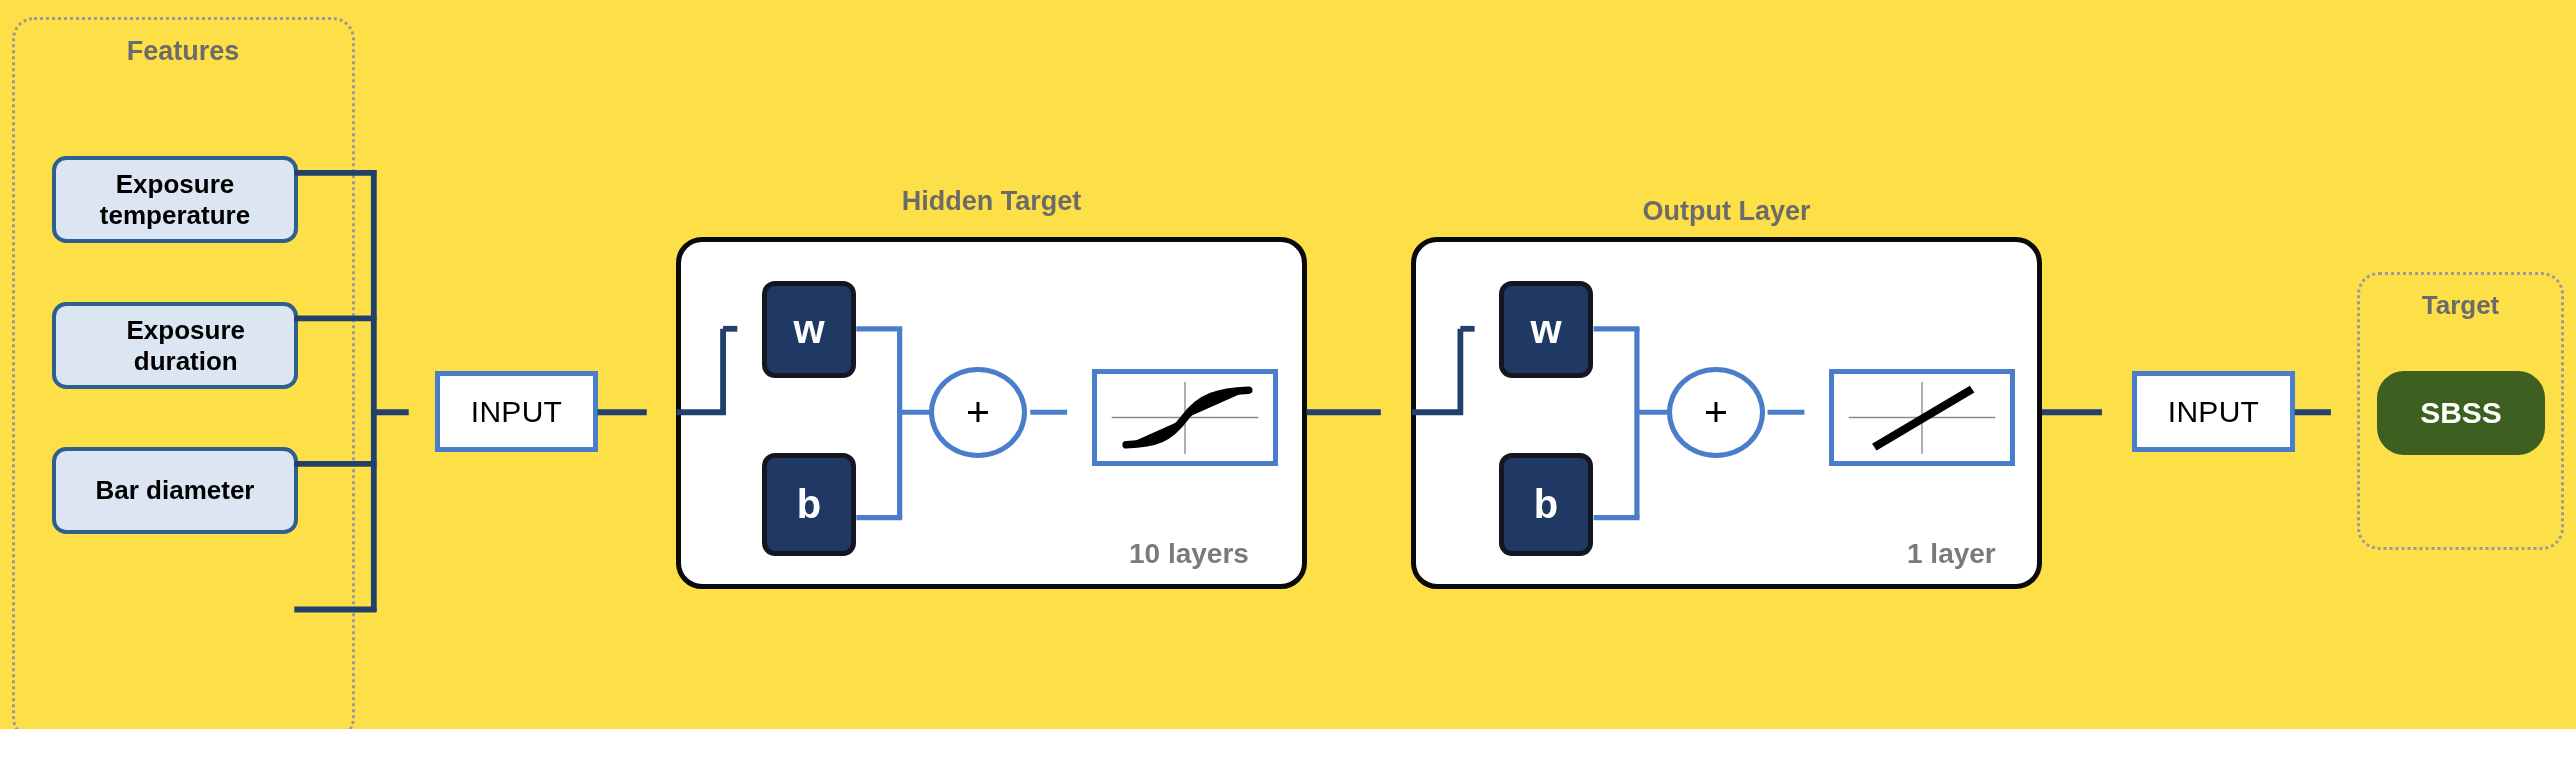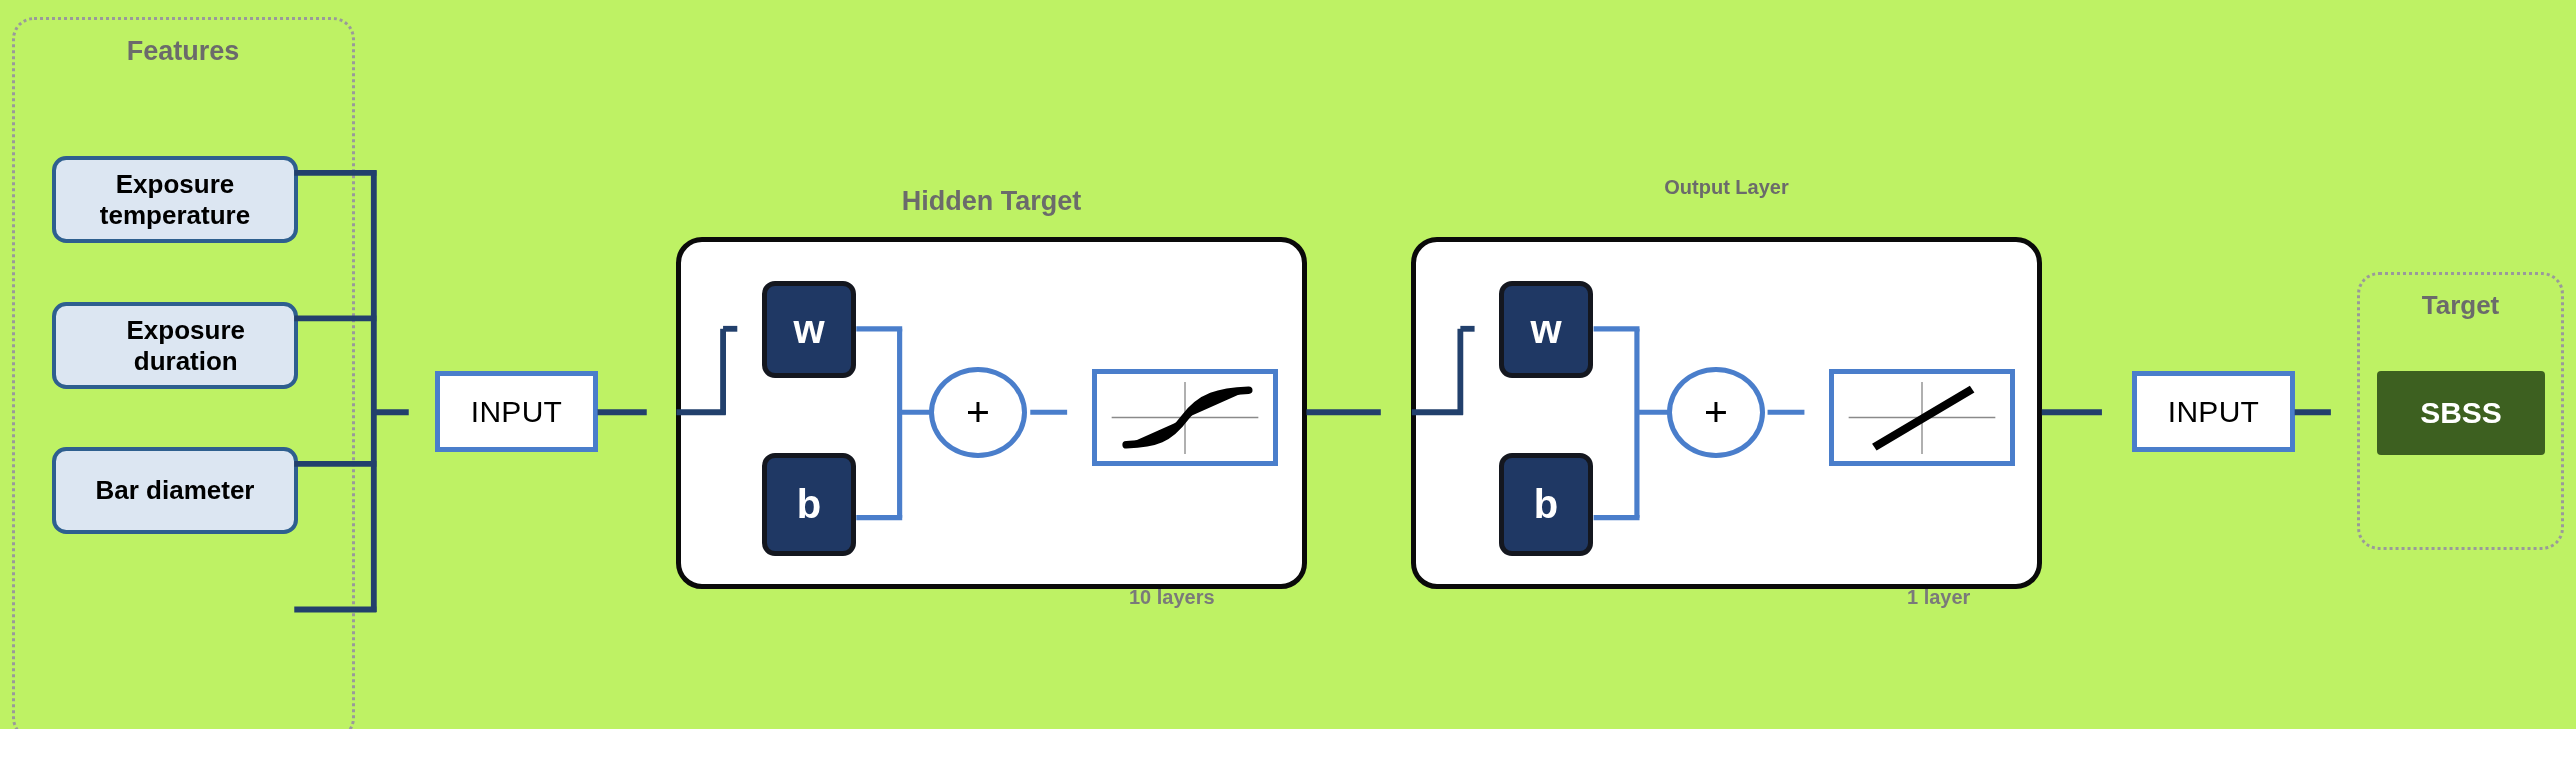--- a/index.html
+++ b/index.html
@@ -8,21 +8,21 @@
     padding: 0;
     background: #ffffff;
   }
   body {
     font-family: "Liberation Sans", sans-serif;
   }
   #canvas {
     position: relative;
     width: 2576px;
     height: 729px;
-    background: #bef264;
+    background: #fde047;
     overflow: hidden;
     text-decoration: underline;
   }
 
   
   .abs { position: absolute; box-sizing: border-box; }
 
   
   .group-dashed {
     border: 3.2px dotted #9a9a9a;
@@ -69,23 +69,22 @@
   
   .layer-box {
     background: #ffffff;
     border: 5.8px solid #0a0a0a;
     border-radius: 26px;
   }
   .layer-count {
     position: absolute;
     color: #7a7a7a;
     font-weight: bold;
-    font-size: 20px;
+    font-size: 28px;
     white-space: nowrap;
-    margin-top: 48px;
   }
 
   
   .param-box {
     background: #1f3864;
     border: 5.2px solid #14171f;
     border-radius: 13px;
     display: flex;
     align-items: center;
     justify-content: center;
@@ -112,21 +111,21 @@
   .activation-box {
     border: 5.2px solid #4a7ecb;
     background: #ffffff;
     overflow: hidden;
   }
   .activation-box svg { display: block; width: 100%; height: 100%; }
 
   
   .target-box {
     background: #3d6020;
-    border-radius: 4px;
+    border-radius: 27px;
     display: flex;
     align-items: center;
     justify-content: center;
     color: #ffffff;
     font-weight: bold;
     font-size: 30px;
   }
   svg.conn { position: absolute; overflow: visible; }
   svg.conn path, svg.conn line { fill: none; }
 </style>
@@ -217,21 +216,21 @@
       <line x1="144" y1="14" x2="144" y2="138" stroke="#8a8a8a" stroke-width="2.2"></line>
       <path d="M 48 122 C 96 120 118 112 144 75 C 170 38 200 30 248 28" stroke="#000000" stroke-width="13" stroke-linecap="round"></path>
     </svg>
   </div>
 
   <svg class="conn" style="left:0; top:0; width:2576px; height:763px;" viewBox="0 0 3983 1179" width="2576" height="763">
     <line x1="2020" y1="637" x2="2135" y2="637" stroke="#22406c" stroke-width="9"></line>
     <path d="M 2133 613 L 2183 637 L 2133 661 Z" fill="#22406c"></path>
   </svg>
 
-  <div class="group-title" style="left:1411px; top:176px; width:631px; font-size:20px;">Output Layer</div>
+  <div class="group-title" style="left:1411px; top:196px; width:631px; font-size:27px;">Output Layer</div>
 
   <div class="abs layer-box" style="left:1411px; top:237px; width:631px; height:352px;"></div>
 
   <div class="layer-count" style="left:1907px; top:538px;">1 layer</div>
 
   <div class="abs param-box" style="left:1499px; top:281px; width:94px; height:97px;">
     <span>w</span>
   </div>
 
   <div class="abs param-box" style="left:1499px; top:453px; width:94px; height:103px;">

